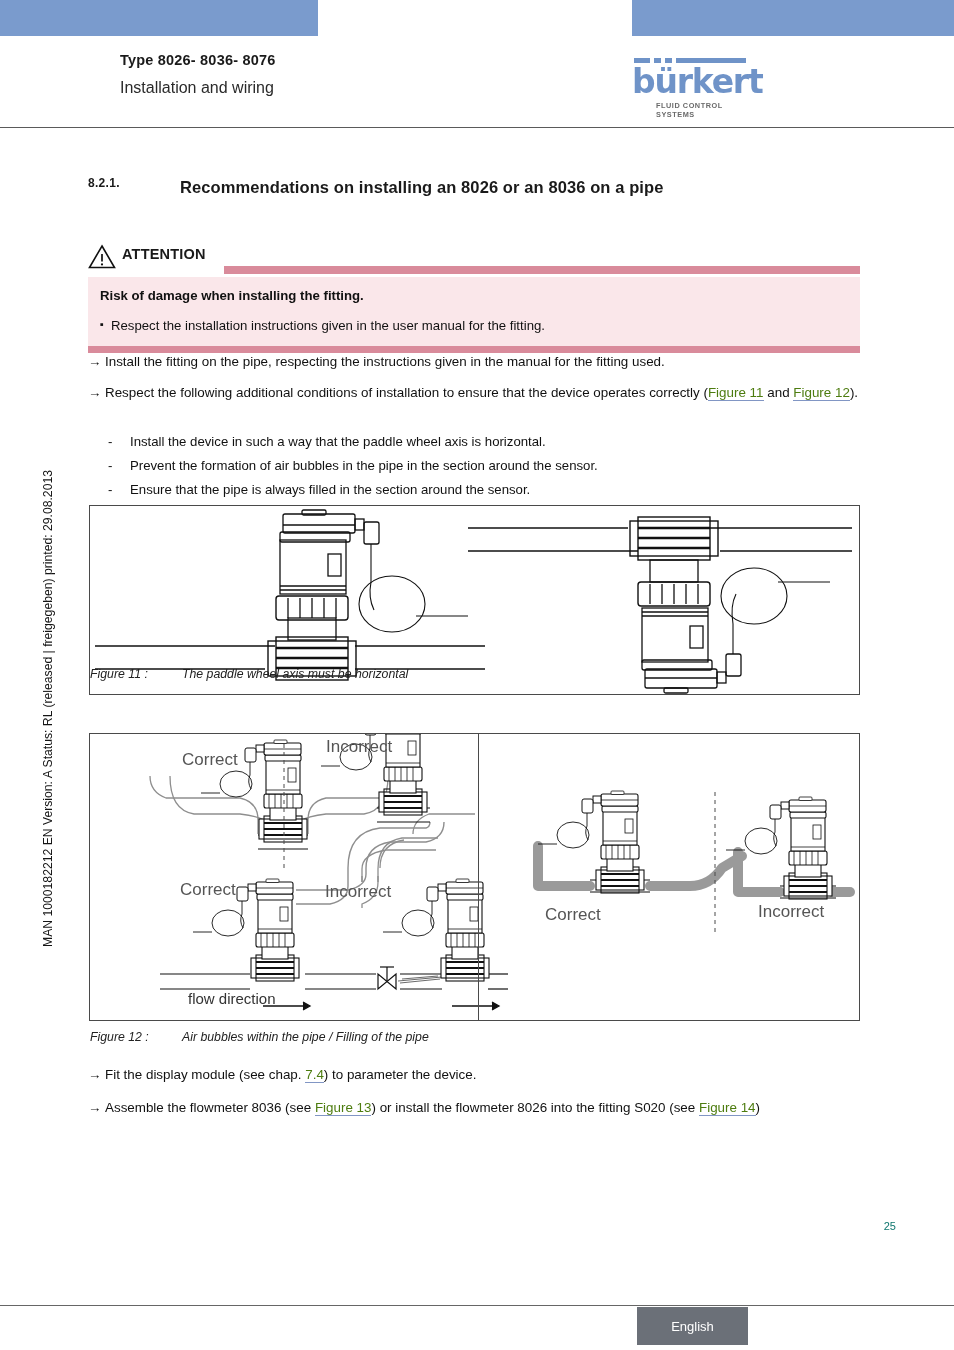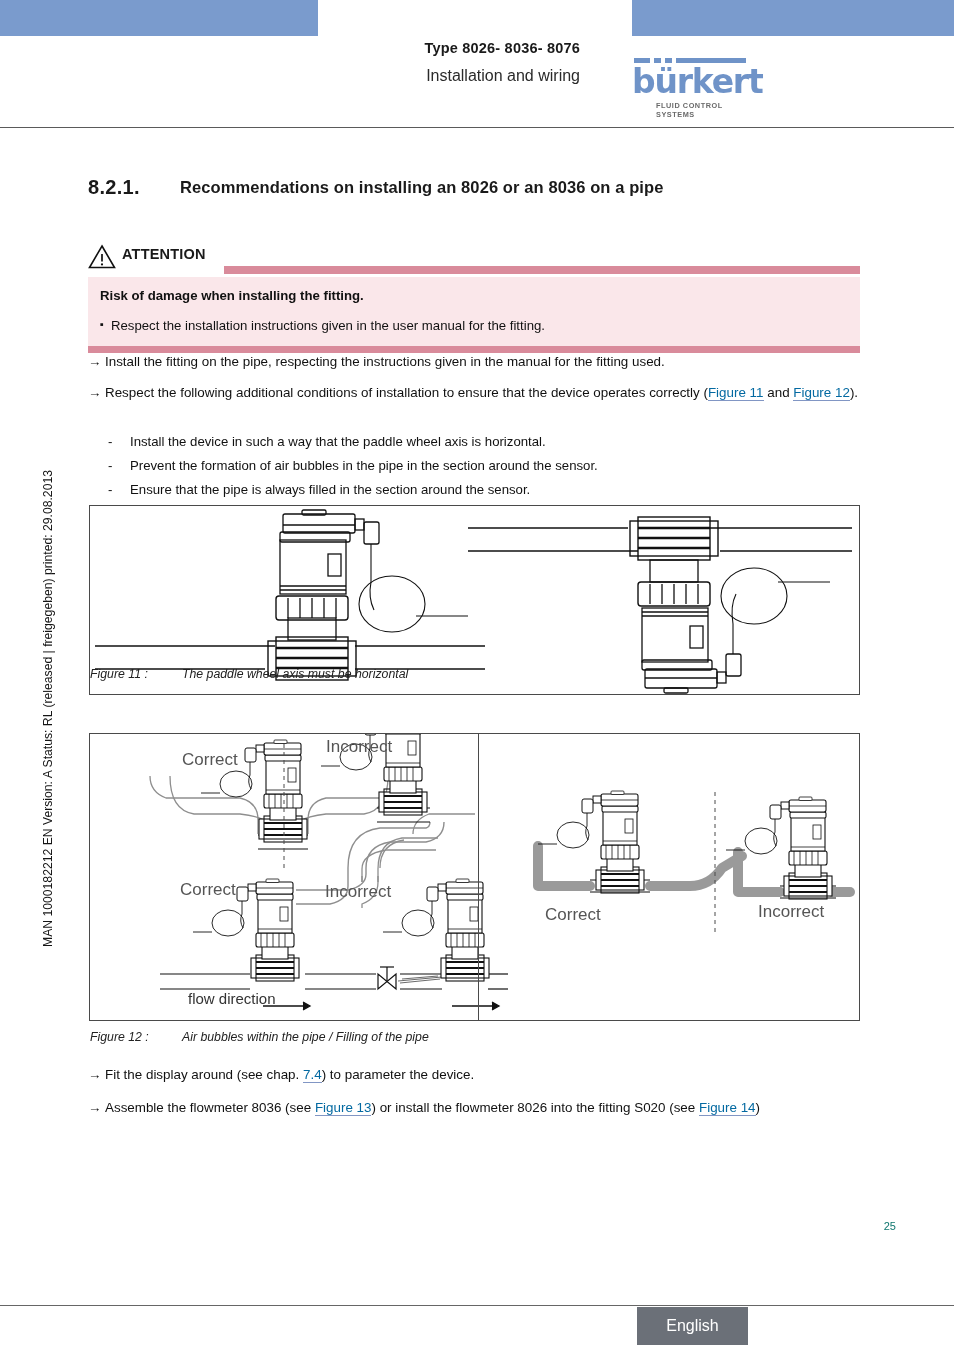--- a/index.html
+++ b/index.html
@@ -10,21 +10,21 @@
     color: #1a1a1a;
     overflow: hidden;
   }
   .page { position: relative; width: 954px; height: 1350px; background:#fff; }
 
   
   .bar-blue-left  { position:absolute; left:0;   top:0; width:318px; height:36px; background:#7a9bcd; }
   .bar-blue-right { position:absolute; left:632px; top:0; right:0;   height:36px; background:#7a9bcd; }
 
   
-  .hdr-text { position:absolute; left:120px; top:40px; width:460px; text-align:right; }
+  .hdr-text { position:absolute; left:120px; top:52px; width:460px; text-align:left; }
   .hdr-type { font-size:14.5px; font-weight:bold; letter-spacing:.2px; color:#1a1a1a; }
   .hdr-sub  { font-size:16px; color:#2a2a2a; margin-top:11px; }
 
   .logo { position:absolute; left:632px; top:58px; width:130px; }
   .logo-bars { display:flex; gap:4px; margin-bottom:2px; height:5px; padding-left:2px; }
   .logo-bars i { background:#6f93c8; display:block; }
   .logo-b1{ width:16px; } .logo-b2{ width:7px; } .logo-b3{ width:7px; } .logo-b4{ width:70px; }
   .logo-word {
     font-family:"DejaVu Sans", sans-serif;
     font-size:33px; font-weight:bold; color:#6f93c8;
@@ -36,40 +36,40 @@
 
   
   .side-stamp {
     position:absolute; left:-202px; top:690px; width:500px;
     transform:rotate(-90deg); transform-origin:center;
     font-size:12.2px; color:#141414; white-space:nowrap; text-align:left;
   }
 
   
   .sect { position:absolute; left:88px; top:176px; width:790px; display:flex; }
-  .sect-num { font-size:20px; font-weight:bold; width:92px; flex:none; letter-spacing:.3px; }
+  .sect-num { font-size:12px; font-weight:bold; width:92px; flex:none; letter-spacing:.3px; }
   .sect-ttl { font-size:16.5px; font-weight:bold; line-height:1.42; letter-spacing:.1px; }
 
   
   .att { position:absolute; left:88px; top:243px; width:772px; }
   .att-head { display:flex; align-items:flex-start; height:26px; }
   .att-tri { width:34px; flex:none; padding-top:1px; }
   .att-word { font-size:14.5px; font-weight:bold; letter-spacing:.2px; padding-top:3px; }
   .att-barline { position:absolute; left:136px; right:0; top:23px; height:8px; background:#d98b9b; }
   .att-body { background:#fae7ea; padding:11px 0 13px 12px; margin-top:8px; position:relative; }
   .att-t1 { font-size:13.2px; font-weight:bold; color:#111; }
   .att-t2 { font-size:13.2px; color:#111; margin-top:15px; display:flex; }
   .att-bullet { width:11px; flex:none; font-size:11px; line-height:1.25; }
   .att-botbar { height:7px; background:#d98b9b; }
 
   
   .para { position:absolute; left:88px; width:776px; font-size:13.4px; line-height:1.52; color:#111; display:flex; }
   .arrow { width:17px; flex:none; }
   .para-tx { flex:1; }
-  .lnk { color:#0369a1; border-bottom:1px solid #8196c4; padding-bottom:0px; }
+  .lnk { color:#4d7c0f; border-bottom:1px solid #8196c4; padding-bottom:0px; }
 
   .sublist { position:absolute; left:108px; width:760px; font-size:13.2px; color:#111; }
   .sub { display:flex; margin-bottom:9px; }
   .sub-dash { width:22px; flex:none; }
 
   
   .fig { position:absolute; border:1px solid #4a4a4a; background:#fff; }
   .fig11 { left:89px; top:505px; width:771px; height:190px; }
   .fig12 { left:89px; top:733px; width:771px; height:288px; }
   .fig12 .divider-v { position:absolute; left:388px; top:0; bottom:0; width:1px; background:#4a4a4a; }
@@ -78,21 +78,21 @@
   .cap-n { width:92px; flex:none; }
   .cap11 { left:90px; top:667px; }
   .cap12 { left:90px; top:1030px; }
 
   .lbl { position:absolute; font-size:17px; color:#555; }
 
   
   .pgnum { position:absolute; right:58px; top:1220px; font-size:11px; color:#0f766e; }
   .rule-bot { position:absolute; left:0; right:0; top:1305px; height:1px; background:#666; }
   .lang-tab { position:absolute; left:637px; top:1307px; width:111px; height:38px;
-              background:#6b7078; color:#fff; font-size:16px;
+              background:#6b7078; color:#fff; font-size:13px;
               display:flex; align-items:center; justify-content:center; }
 </style>
 </head>
 <body>
 
 <div class="page">
 
   <div class="bar-blue-left"></div>
   <div class="bar-blue-right"></div>
 
@@ -417,21 +417,21 @@
   <div class="lbl" style="left:758px; top:902px;">Incorrect</div>
 
   <div class="cap cap12">
     <span class="cap-n">Figure 12 :</span>
     <span>Air bubbles within the pipe / Filling of the pipe</span>
   </div>
 
   <div class="para" style="top:1065px;">
     <span class="arrow">→</span>
     <span class="para-tx">
-      <span>Fit the display around (see chap. </span><span class="lnk">7.4</span><span>) to parameter the device.</span>
+      <span>Fit the display module (see chap. </span><span class="lnk">7.4</span><span>) to parameter the device.</span>
     </span>
   </div>
 
   <div class="para" style="top:1098px;">
     <span class="arrow">→</span>
     <span class="para-tx">
       <span>Assemble the flowmeter 8036 (see </span><span class="lnk">Figure 13</span><span>) or install the flowmeter 8026 into the fitting S020 (see </span><span class="lnk">Figure 14</span><span>)</span>
     </span>
   </div>
 

